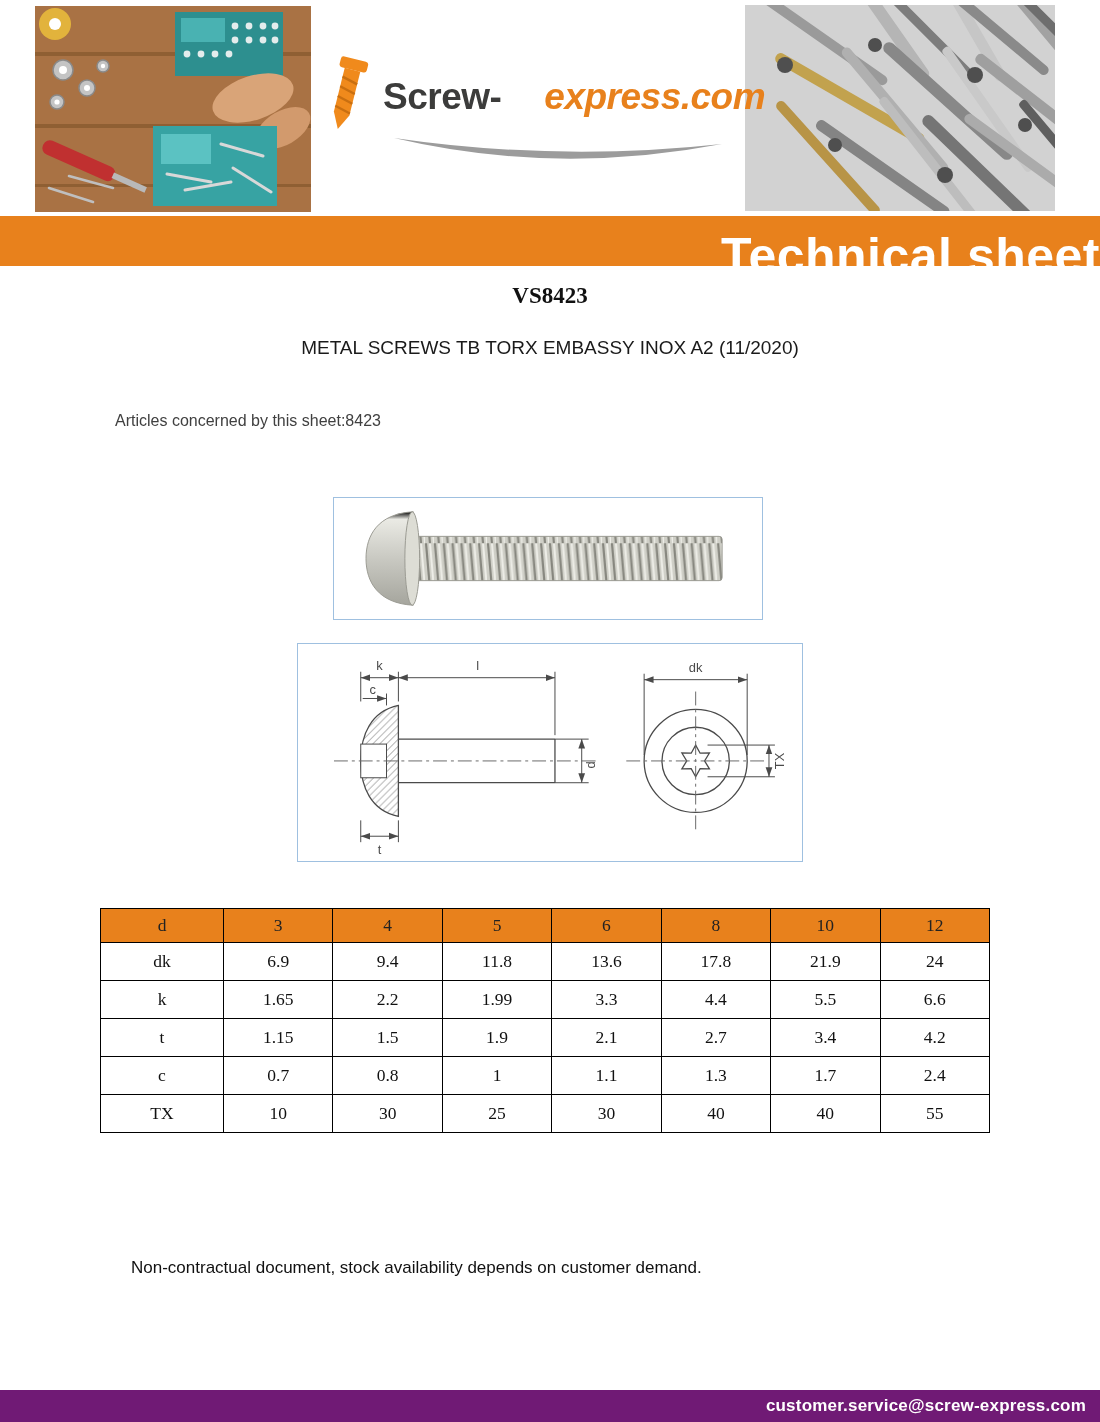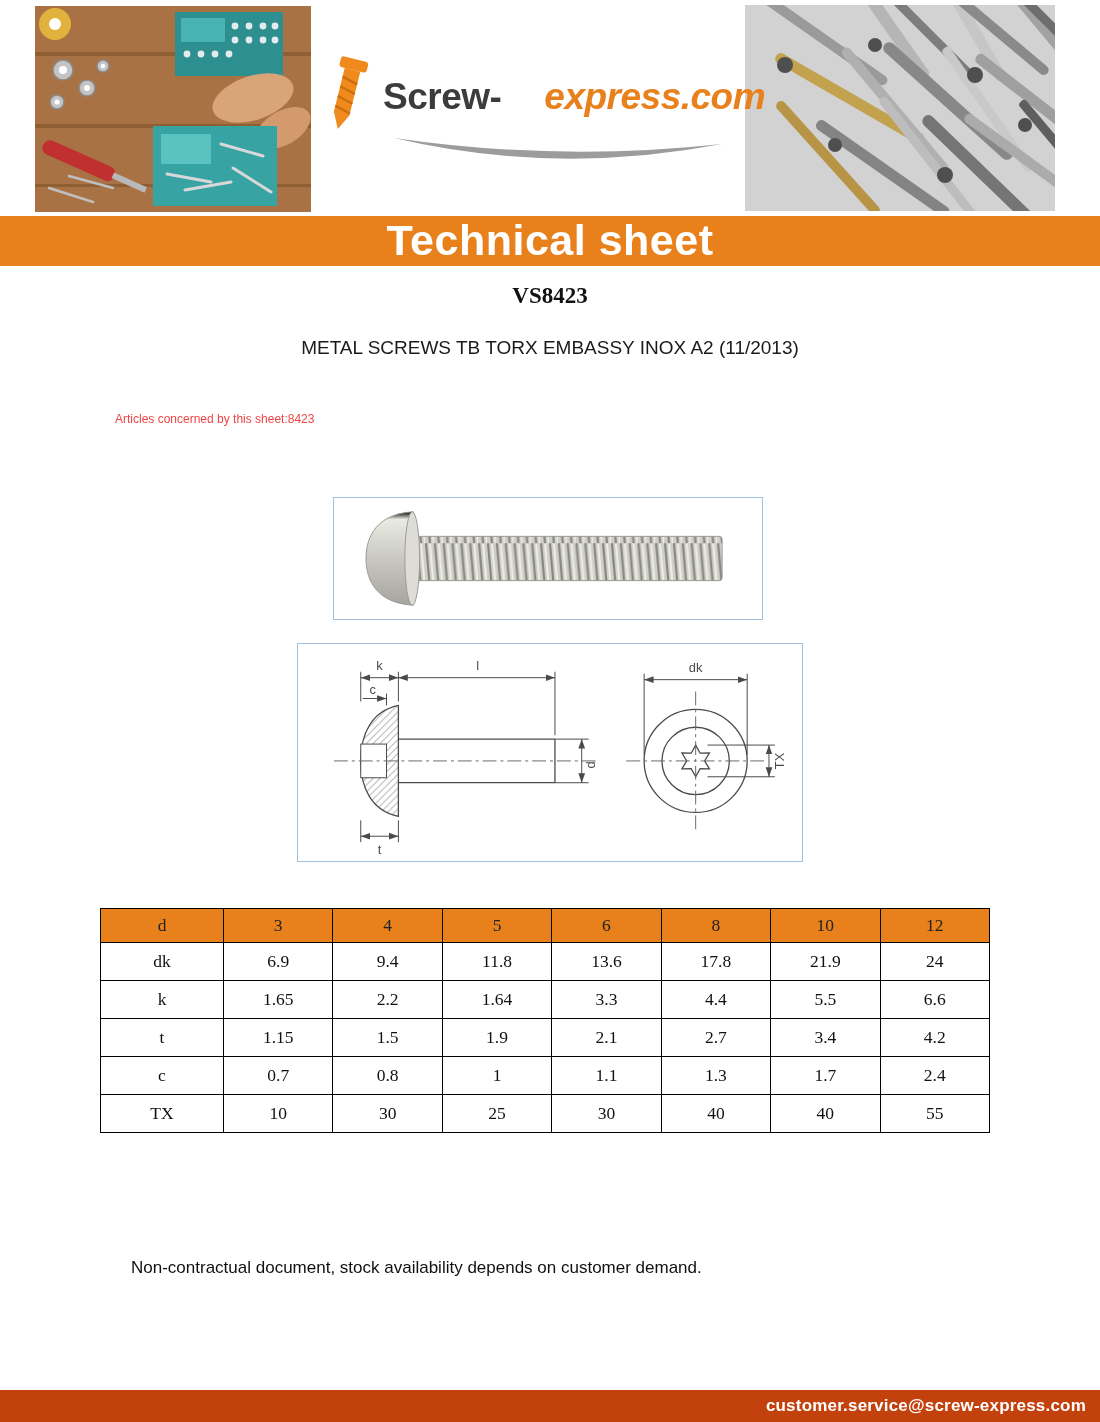--- a/index.html
+++ b/index.html
@@ -10,46 +10,46 @@
   
   .photo-left  { position:absolute; left:35px;  top:6px;  width:276px; height:206px; }
   .photo-right { position:absolute; left:745px; top:5px;  width:310px; height:206px; }
   .tool-icon   { position:absolute; left:320px; top:56px; width:52px;  height:80px; }
   .logo-text   { position:absolute; left:383px; top:76px; font-size:37px; font-weight:bold;
                  color:#3c3c3b; letter-spacing:-0.5px; white-space:nowrap; }
   .logo-text .orange { color:#e8811c; font-style:italic;margin-left:43px; }
   .swoosh      { position:absolute; left:390px; top:134px; width:335px; height:36px; }
 
   .banner { position:absolute; left:0; top:216px; width:1100px; height:50px; background:#e8811c; }
-  .banner span { display:block; text-align:center; color:#fff; font-weight:bold;
-                 font-size:43px; line-height:49px; letter-spacing:0.5px; }
+  .banner span { display:block; text-align:right; color:#fff; font-weight:bold;
+                 font-size:50px; line-height:49px; letter-spacing:0.5px;margin-top:16px; }
 
   .doc-code { position:absolute; left:0; top:283px; width:1100px; text-align:center;
               font-family:"Liberation Serif", serif; font-weight:bold; font-size:23px; color:#111; }
   .doc-title { position:absolute; left:0; top:337px; width:1100px; text-align:center;
                font-size:19px; color:#1a1a1a; }
-  .articles { position:absolute; left:115px; top:412px; font-size:12px; color:#ef4444; }
+  .articles { position:absolute; left:115px; top:412px; font-size:16px; color:#404040; }
 
   .product-box { position:absolute; left:333px; top:497px; width:430px; height:123px;
                  border:1px solid #9fc0e0; background:#fff; }
   .drawing-box { position:absolute; left:297px; top:643px; width:506px; height:219px;
                  border:1px solid #9fc0e0; background:#fff; }
   .product-box svg, .drawing-box svg { display:block; width:100%; height:100%; }
 
   
   .spec-table { position:absolute; left:100px; top:908px; width:890px; border-collapse:collapse;
                 table-layout:fixed; font-family:"Liberation Serif", serif; font-size:17.5px; color:#111; }
   .spec-table col.c0 { width:123px; }
   .spec-table th, .spec-table td { border:1px solid #000; text-align:center; padding:0; }
   .spec-table th { background:#e8811c; height:34px; font-weight:normal; color:#222; }
   .spec-table td { height:38px; background:#fff; }
 
   .note { position:absolute; left:115px; top:1258px; font-size:17px; color:#111;margin-left:16px; }
 
-  .footer { position:absolute; left:0; top:1390px; width:1100px; height:32px; background:#c2410c; }
+  .footer { position:absolute; left:0; top:1390px; width:1100px; height:32px; background:#701a75; }
   .footer span { position:absolute; right:14px; top:0; line-height:32px; color:#fff;
                  font-weight:bold; font-size:17px; letter-spacing:0.2px; }
 </style>
 </head>
 <body>
 
 <div class="page">
 
   <svg class="photo-left" viewBox="0 0 276 206" preserveAspectRatio="none">
     <rect width="276" height="206" fill="#a97244"></rect>
@@ -154,21 +154,21 @@
   <div class="logo-text"><span>Screw-</span><span class="orange">express.com</span></div>
   <svg class="swoosh" viewBox="0 0 335 36">
     <path d="M4,4 Q165,42 332,10 Q168,28 4,4 Z" fill="#9c9c9c"></path>
   </svg>
 
   <div class="banner">
     <span>Technical sheet</span>
   </div>
 
   <div class="doc-code">VS8423</div>
-  <div class="doc-title">METAL SCREWS TB TORX EMBASSY INOX A2 (11/2013)</div>
+  <div class="doc-title">METAL SCREWS TB TORX EMBASSY INOX A2 (11/2020)</div>
   <div class="articles">Articles concerned by this sheet:8423</div>
 
   <div class="product-box">
     <svg viewBox="0 0 430 123">
       <defs>
         <linearGradient id="metal" x1="0" y1="0" x2="0" y2="1">
           <stop offset="0" stop-color="#ececе6"></stop>
           <stop offset="0" stop-color="#ececе6"></stop>
           <stop offset="0.08" stop-color="#eaeae4"></stop>
           <stop offset="0.5" stop-color="#c9c9c2"></stop>
@@ -278,21 +278,21 @@
         <td>11.8</td>
         <td>13.6</td>
         <td>17.8</td>
         <td>21.9</td>
         <td>24</td>
       </tr>
       <tr>
         <td>k</td>
         <td>1.65</td>
         <td>2.2</td>
-        <td>1.64</td>
+        <td>1.99</td>
         <td>3.3</td>
         <td>4.4</td>
         <td>5.5</td>
         <td>6.6</td>
       </tr>
       <tr>
         <td>t</td>
         <td>1.15</td>
         <td>1.5</td>
         <td>1.9</td>

